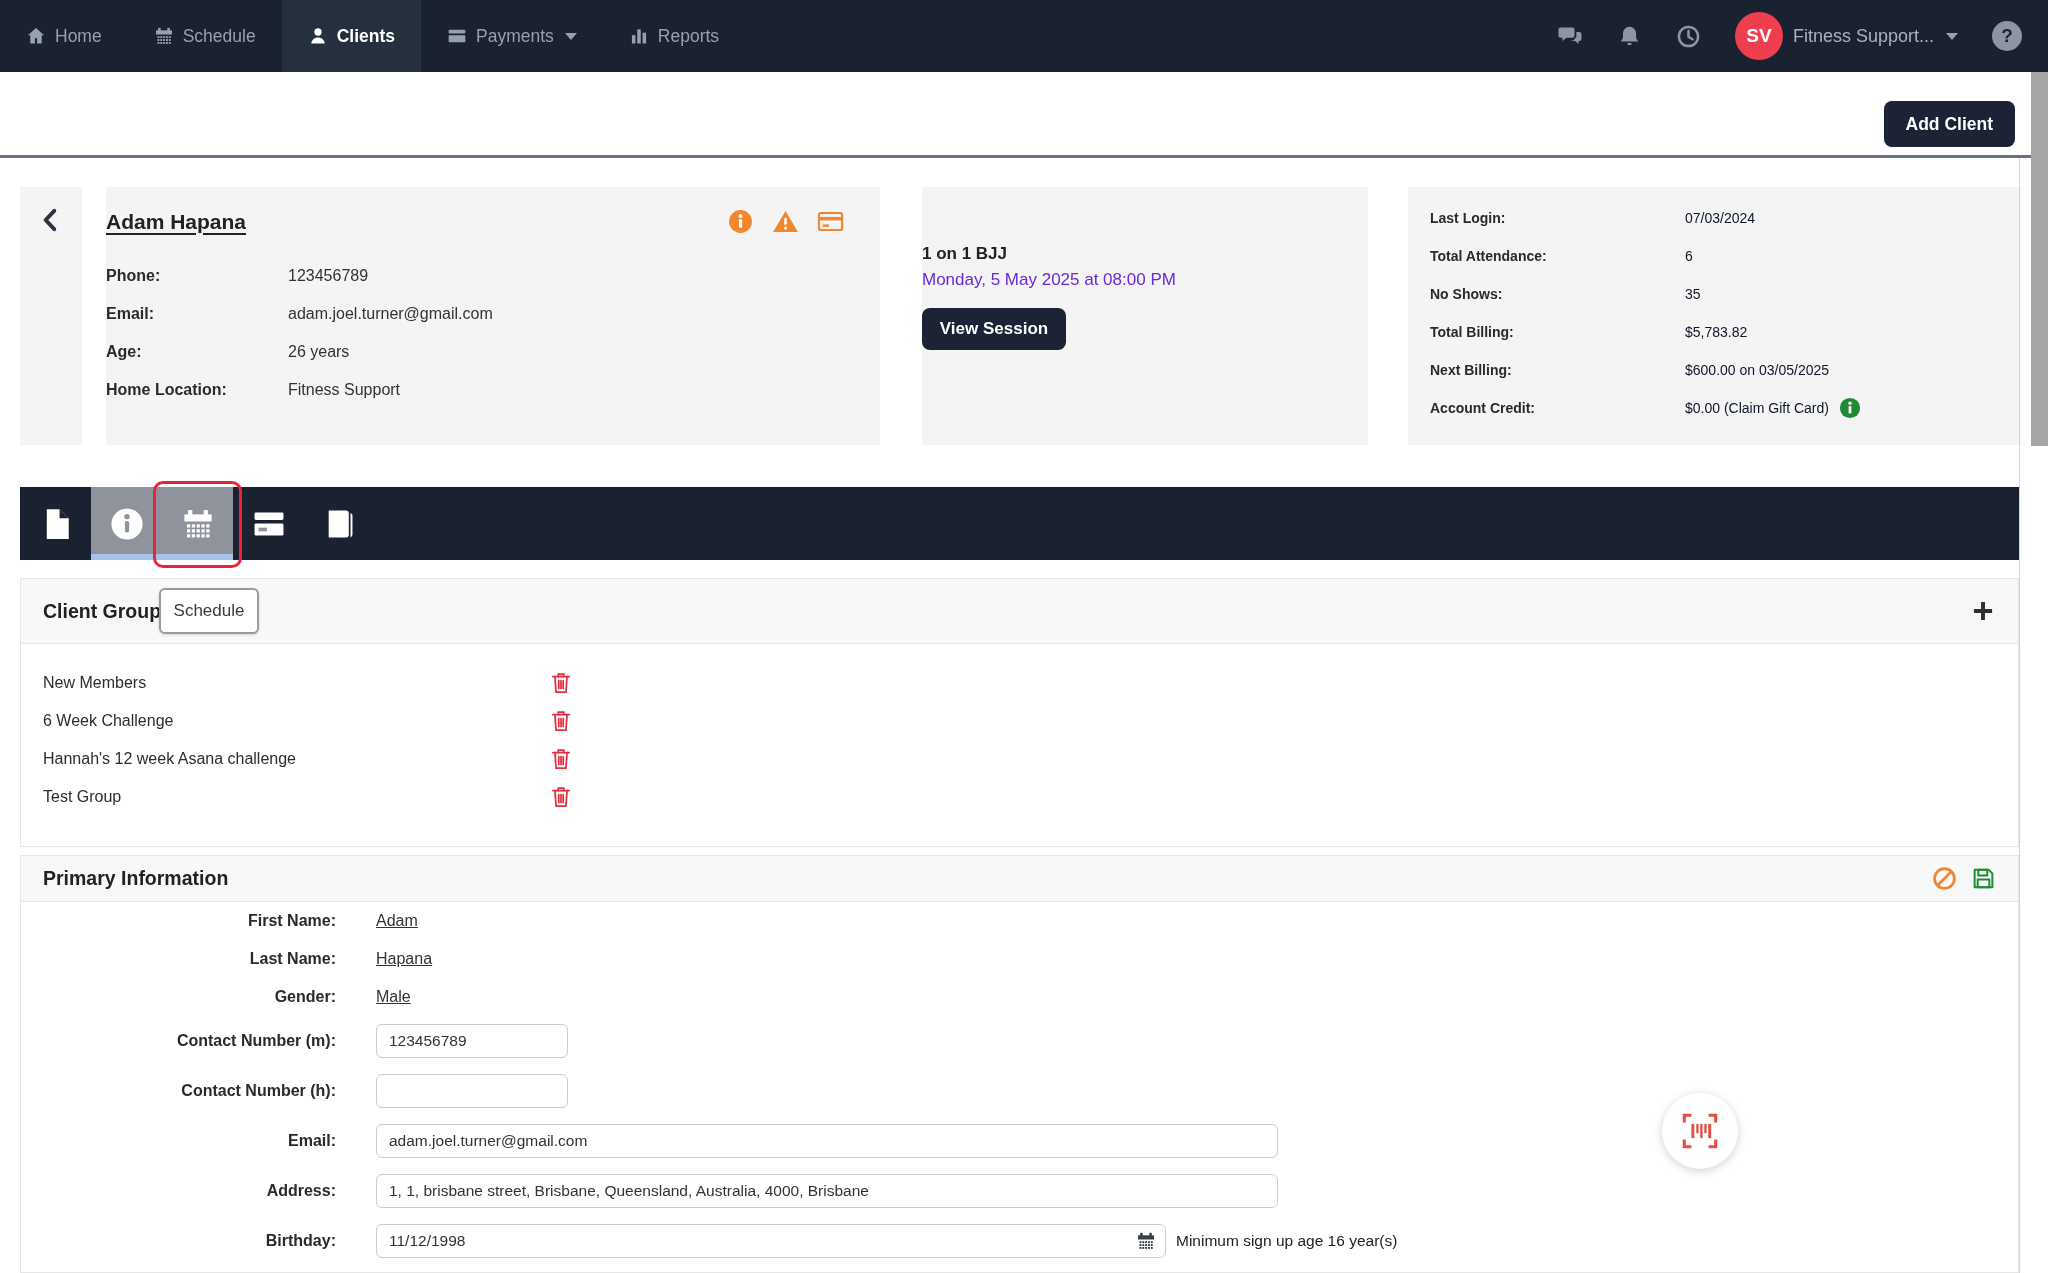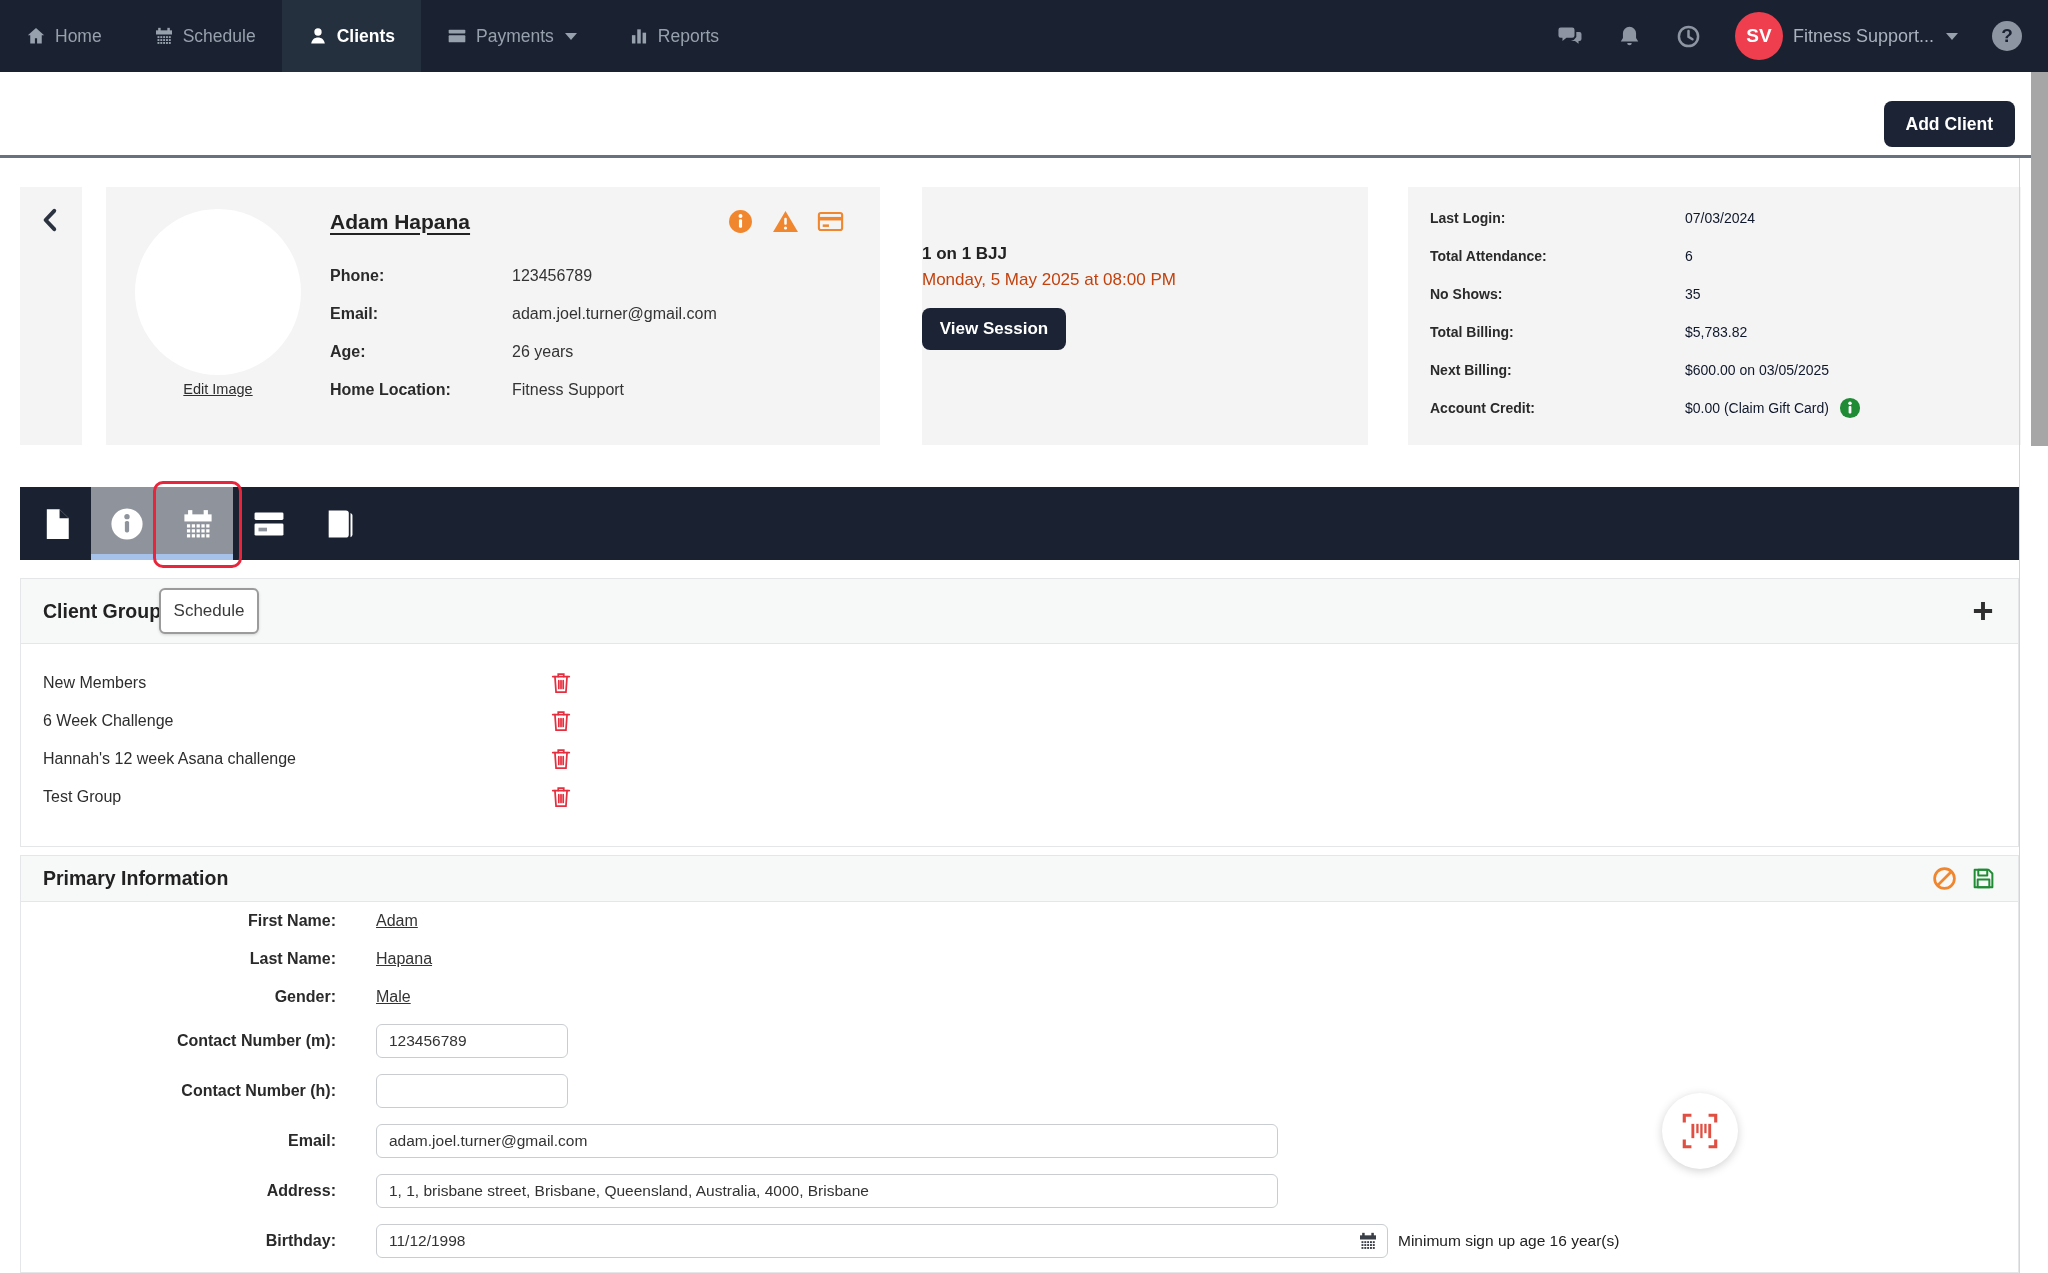--- a/index.html
+++ b/index.html
@@ -41,21 +41,21 @@
   .name-icons { margin-left:auto; display:flex; align-items:center; gap:18px; color:#f0862e; }
   .icon-info-solid { width:25px; height:25px; }
   .name-icons svg { width:27px; height:25px; display:block; }
   .client-fields { margin-top:23px; }
   .field-row { display:flex; height:38px; align-items:center; font-size:16px; }
   .field-row .flabel { width:182px; font-weight:700; color:#2a2a2a; }
   .field-row .fvalue { color:#333; }
 
   .session-card { left:922px; top:187px; width:446px; height:258px; display:flex; flex-direction:column; align-items:flex-start; text-align:center; }
   .session-title { margin-top:57px; font-size:17px; font-weight:700; color:#222; }
-  .session-date { margin-top:6px; font-size:17px; color:#c2410c; }
+  .session-date { margin-top:6px; font-size:17px; color:#6d28d9; }
   .view-session { margin-top:18px; width:144px; height:42px; font-size:17px; }
 
   .stats-card { left:1408px; top:187px; width:613px; height:258px; padding:12px 22px; }
   .stat-row { display:flex; height:38px; align-items:center; font-size:14px; }
   .stat-row .slabel { width:255px; font-weight:700; color:#2a2a2a; }
   .stat-row .svalue { color:#0f172a; display:flex; align-items:center; gap:10px; }
   .icon-info-green { color:#1f8b35; }
   .icon-info-green svg { width:22px; height:22px; display:block; }
 
   
@@ -89,21 +89,21 @@
   .pi-body { padding-top:0; }
   .pi-row { display:flex; align-items:center; }
   .pi-row.textrow { height:38px; }
   .pi-row.inputrow { height:50px; }
   .pi-label { width:315px; text-align:right; font-weight:700; font-size:16px; color:#2a2a2a; }
   .pi-value { margin-left:40px; font-size:16px; color:#333;text-decoration:underline; }
   .pi-input { margin-left:40px; height:34px; border:1px solid #c9cdd1; border-radius:6px; font-family:inherit; font-size:15.5px; color:#333; padding:0 12px; background:#fff; }
   .input-small { width:192px; }
   .input-large { width:902px; }
   .date-wrap { position:relative; margin-left:40px; }
-  .date-wrap .pi-input { margin-left:0; width:1012px; padding-right:40px; }
+  .date-wrap .pi-input { margin-left:0; width:790px; padding-right:40px; }
   .date-cal-icon { position:absolute; right:10px; top:7px; width:20px; height:20px; color:#3a3f47; pointer-events:none; }
   .date-cal-icon svg { width:20px; height:20px; display:block; }
   .pi-note { margin-left:10px; font-size:15.5px; color:#222; }
 
   
   .barcode-btn { position:absolute; left:1662px; top:1093px; width:76px; height:76px; border-radius:50%; background:#fff; box-shadow:0 2px 10px rgba(0,0,0,.18); display:flex; align-items:center; justify-content:center; color:#e14f42; cursor:pointer; }
   .barcode-btn svg { width:40px; height:40px; }
 
   
   .content-right-line { position:absolute; left:2019px; top:158px; width:1px; height:1115px; background:#d5d5d5; }
@@ -322,24 +322,20 @@
     <button class="btn-dark add-client">Add Client</button>
   </div>
 
   <div class="card back-strip">
     <svg style="color:#2b3240">
         <use href="#sym-chevL"></use>
       </svg>
   </div>
 
   <div class="card client-card">
-    <div class="avatar-col">
-      <div class="client-photo"></div>
-      <span class="edit-image">Edit Image</span>
-    </div>
     <div class="client-info">
       <div class="name-row">
         <span class="client-name">Adam Hapana</span>
         <span class="name-icons">
           <svg class="icon-info-solid">
               <use href="#sym-info-solid"></use>
             </svg>
           <svg>
               <use href="#sym-warn"></use>
             </svg>

